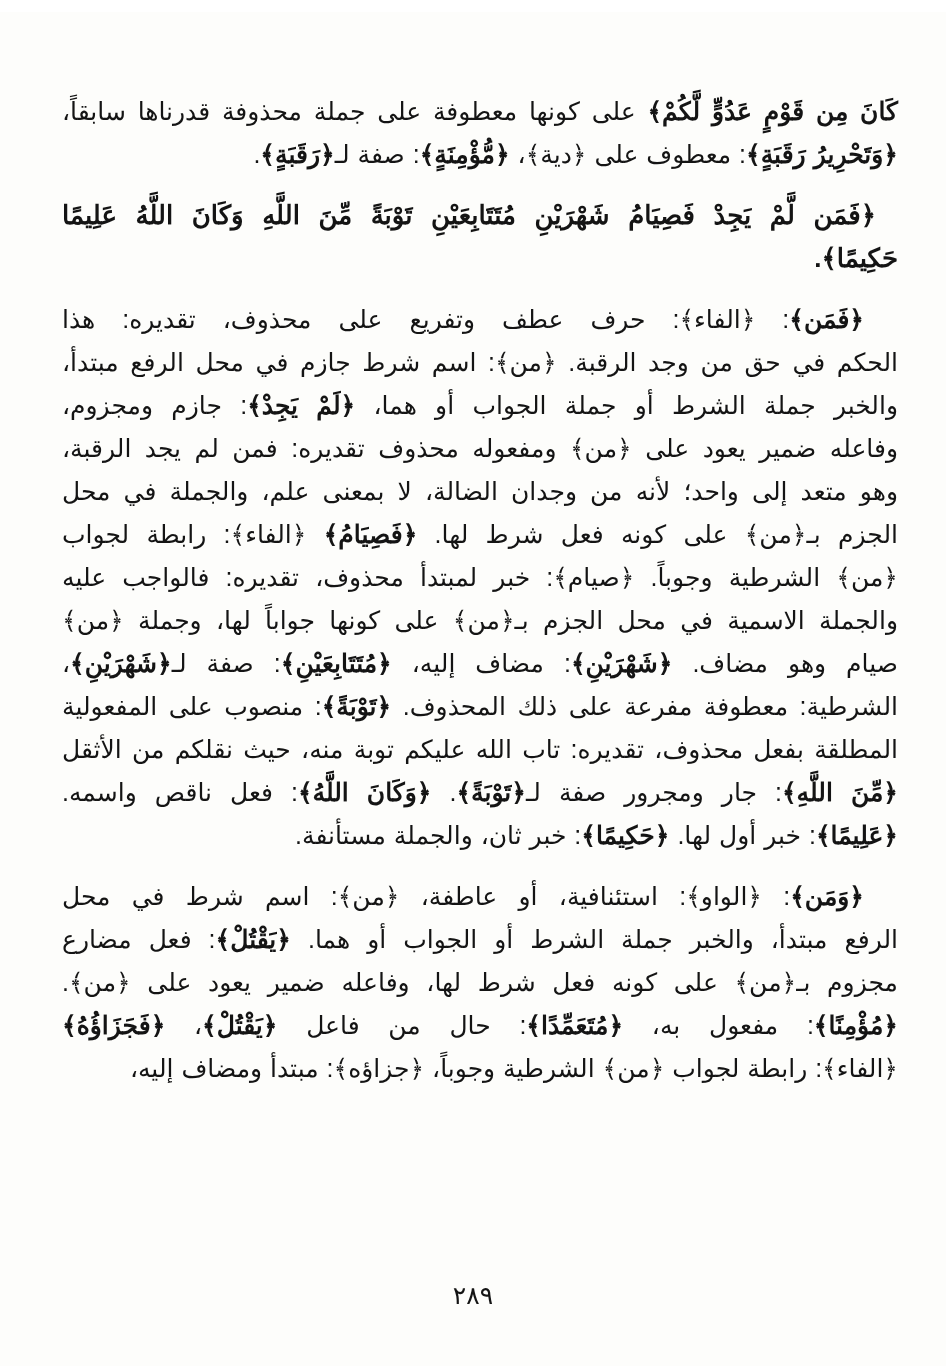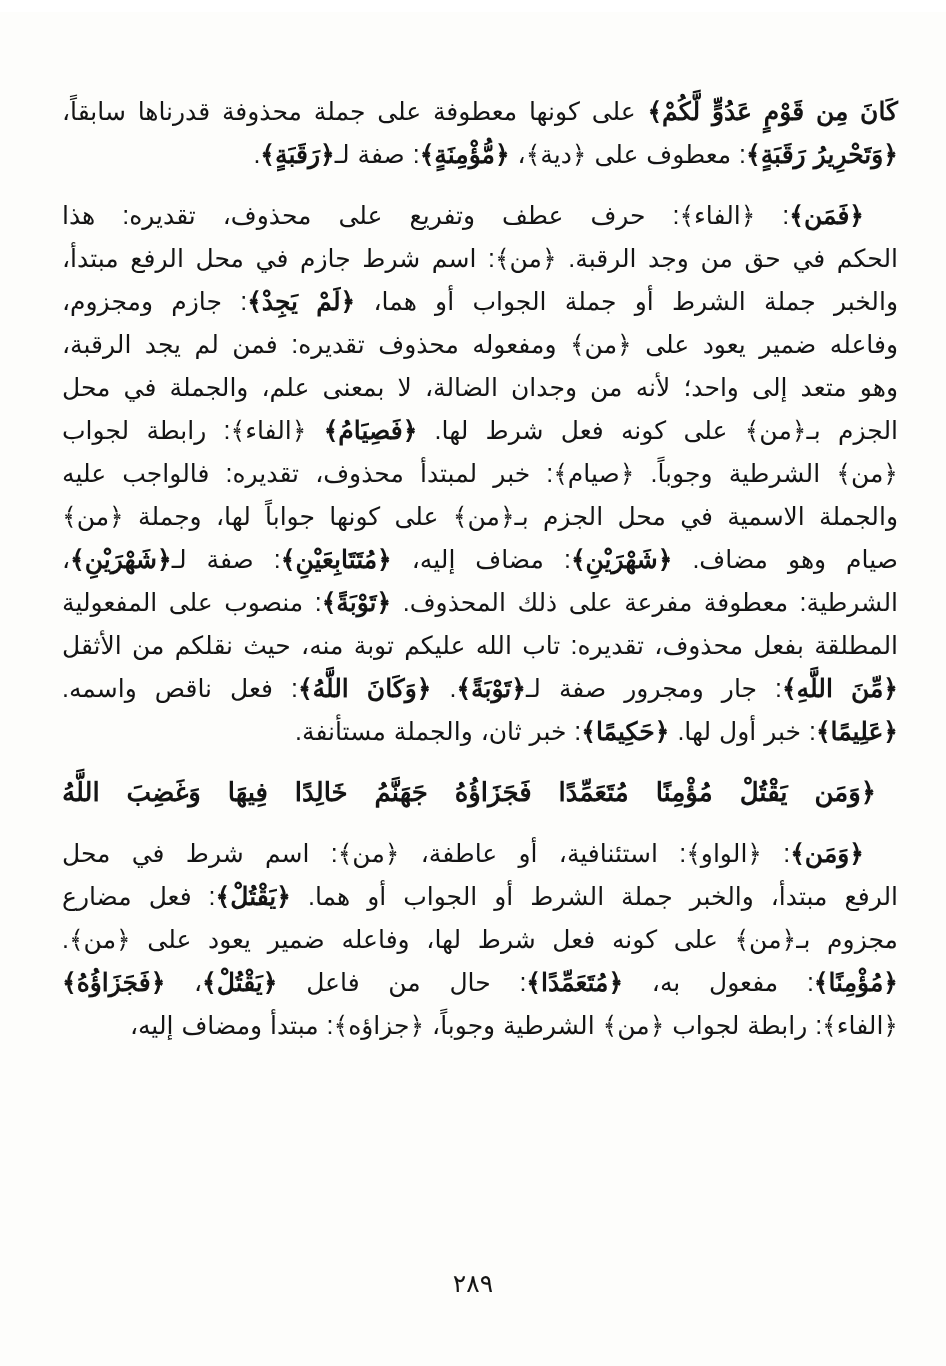--- a/index.html
+++ b/index.html
@@ -56,55 +56,58 @@
     border-radius: 50%;
     text-align: center;
     font-size: 18px;
     font-weight: bold;
     vertical-align: middle;
     margin: 0 4px;
     box-sizing: border-box;
   }
   .page-number {
     position: absolute;
-    bottom: 80px;
+    bottom: 68px;
     left: 0;
     right: 0;
     text-align: center;
     font-size: 25px;
     letter-spacing: 3px;
     color: #141414;
   }
 </style>
 </head>
 <body>
 
 <div class="page">
   <div id="page-content">
       <div class="para body">
         <div class="line"><span class="qref">كَانَ مِن قَوْمٍ عَدُوٍّ لَّكُمْ﴾</span> على كونها معطوفة على جملة محذوفة قدرناها سابقاً،</div>
         <div class="line last"><span class="qref">﴿وَتَحْرِيرُ رَقَبَةٍ﴾</span>: معطوف على ﴿دية﴾، <span class="qref">﴿مُّؤْمِنَةٍ﴾</span>: صفة لـ<span class="qref">﴿رَقَبَةٍ﴾</span>.</div>
       </div>
+      <div class="para verse">
+        <div class="line indent">﴿فَمَن لَّمْ يَجِدْ فَصِيَامُ شَهْرَيْنِ مُتَتَابِعَيْنِ تَوْبَةً مِّنَ اللَّهِ وَكَانَ اللَّهُ عَلِيمًا</div>
+        <div class="line last"><span class="qref">حَكِيمًا﴾</span>.</div>
+      </div>
       <div class="para body">
         <div class="line indent"><span class="qref">﴿فَمَن﴾</span>: ﴿الفاء﴾: حرف عطف وتفريع على محذوف، تقديره: هذا</div>
         <div class="line">الحكم في حق من وجد الرقبة. ﴿من﴾: اسم شرط جازم في محل الرفع مبتدأ،</div>
         <div class="line">والخبر جملة الشرط أو جملة الجواب أو هما، <span class="qref">﴿لَمْ يَجِدْ﴾</span>: جازم ومجزوم،</div>
         <div class="line">وفاعله ضمير يعود على ﴿من﴾ ومفعوله محذوف تقديره: فمن لم يجد الرقبة،</div>
         <div class="line">وهو متعد إلى واحد؛ لأنه من وجدان الضالة، لا بمعنى علم، والجملة في محل</div>
         <div class="line">الجزم بـ﴿من﴾ على كونه فعل شرط لها. <span class="qref">﴿فَصِيَامُ﴾</span> ﴿الفاء﴾: رابطة لجواب</div>
         <div class="line">﴿من﴾ الشرطية وجوباً. ﴿صيام﴾: خبر لمبتدأ محذوف، تقديره: فالواجب عليه</div>
         <div class="line">والجملة الاسمية في محل الجزم بـ﴿من﴾ على كونها جواباً لها، وجملة ﴿من﴾</div>
         <div class="line">صيام وهو مضاف. <span class="qref">﴿شَهْرَيْنِ﴾</span>: مضاف إليه، <span class="qref">﴿مُتَتَابِعَيْنِ﴾</span>: صفة لـ<span class="qref">﴿شَهْرَيْنِ﴾</span>،</div>
         <div class="line">الشرطية: معطوفة مفرعة على ذلك المحذوف. <span class="qref">﴿تَوْبَةً﴾</span>: منصوب على المفعولية</div>
         <div class="line">المطلقة بفعل محذوف، تقديره: تاب الله عليكم توبة منه، حيث نقلكم من الأثقل</div>
         <div class="line"><span class="qref">﴿مِّنَ اللَّهِ﴾</span>: جار ومجرور صفة لـ<span class="qref">﴿تَوْبَةً﴾</span>. <span class="qref">﴿وَكَانَ اللَّهُ﴾</span>: فعل ناقص واسمه.</div>
         <div class="line last"><span class="qref">﴿عَلِيمًا﴾</span>: خبر أول لها. <span class="qref">﴿حَكِيمًا﴾</span>: خبر ثان، والجملة مستأنفة.</div>
       </div>
       <div class="para verse">
-        <div class="line indent">﴿وَمَن يَقْتُلْ مُؤْمِنًا مُتَعَمِّدًا فَجَزَاؤُهُ جَهَنَّمُ خَالِدًا فِيهَا وَغَضِبَ اللَّهُ</div>
       </div>
       <div class="para body">
         <div class="line indent"><span class="qref">﴿وَمَن﴾</span>: ﴿الواو﴾: استئنافية، أو عاطفة، ﴿من﴾: اسم شرط في محل</div>
         <div class="line">الرفع مبتدأ، والخبر جملة الشرط أو الجواب أو هما. <span class="qref">﴿يَقْتُلْ﴾</span>: فعل مضارع</div>
         <div class="line">مجزوم بـ﴿من﴾ على كونه فعل شرط لها، وفاعله ضمير يعود على ﴿من﴾.</div>
         <div class="line"><span class="qref">﴿مُؤْمِنًا﴾</span>: مفعول به، <span class="qref">﴿مُتَعَمِّدًا﴾</span>: حال من فاعل <span class="qref">﴿يَقْتُلْ﴾</span>، <span class="qref">﴿فَجَزَاؤُهُ﴾</span></div>
         <div class="line last">﴿الفاء﴾: رابطة لجواب ﴿من﴾ الشرطية وجوباً، ﴿جزاؤه﴾: مبتدأ ومضاف إليه،</div>
       </div>
     </div>
   <div class="page-number">٢٨٩</div>

